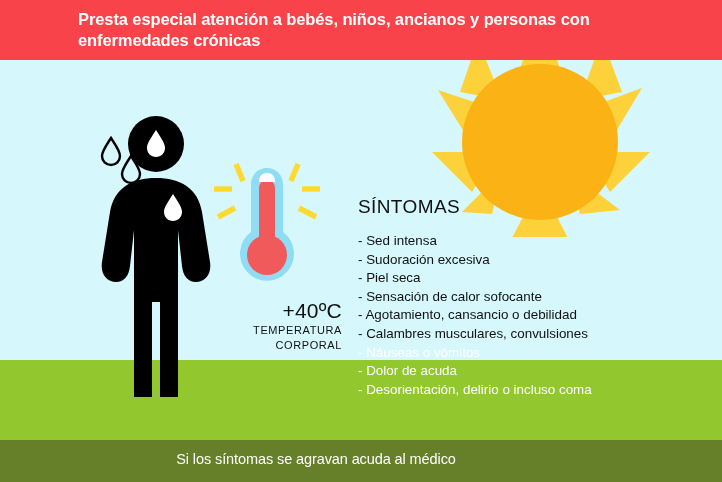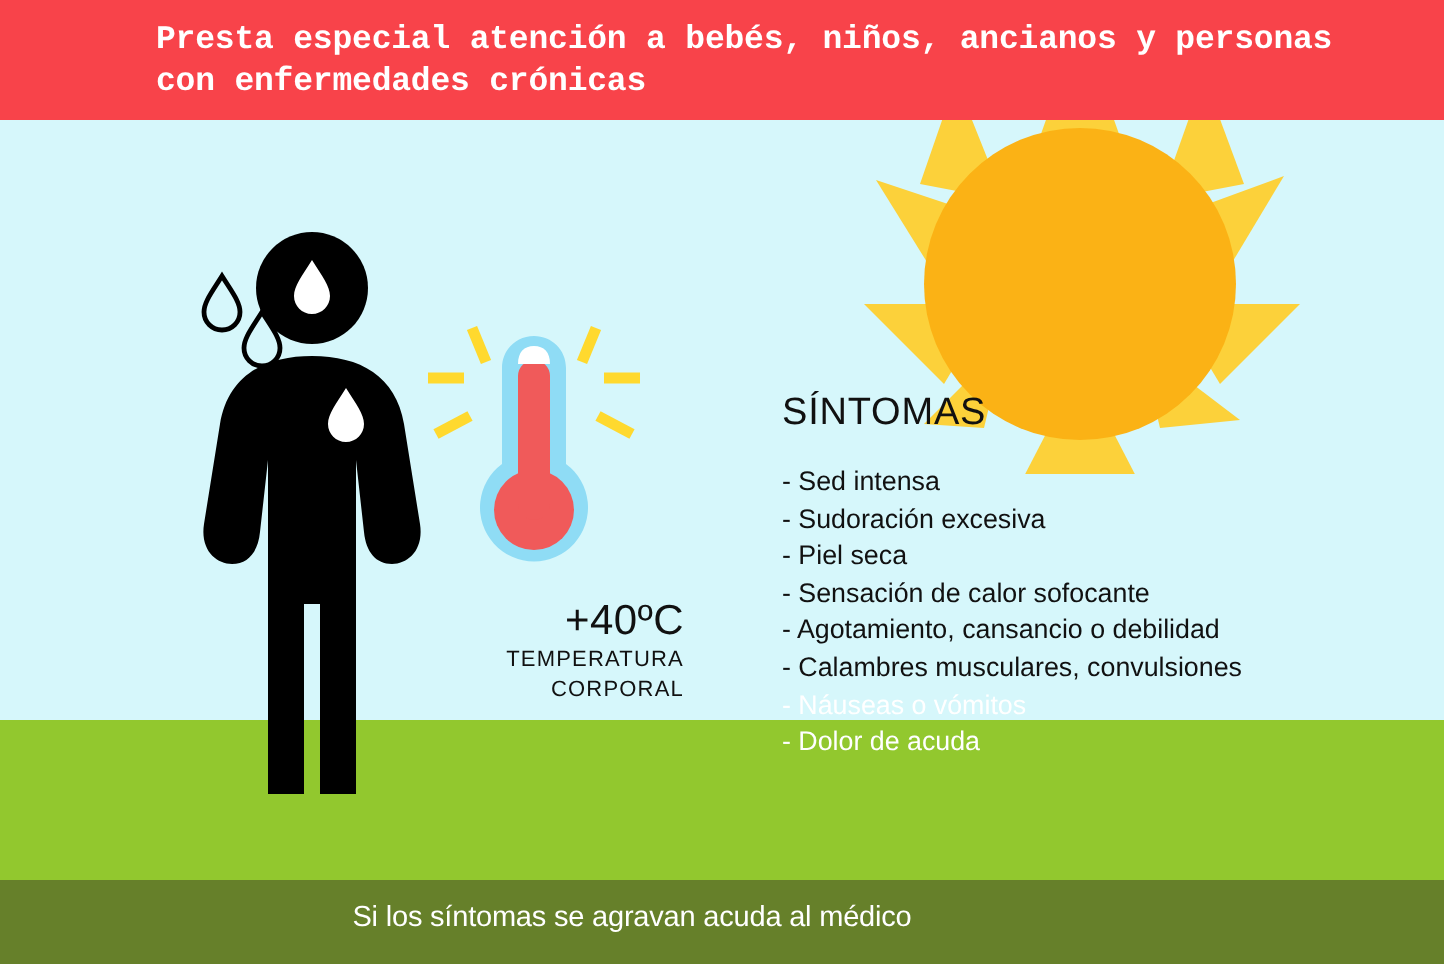--- a/index.html
+++ b/index.html
@@ -55,21 +55,20 @@
     background: #f8434a;
     box-sizing: border-box;
     padding: 9px 40px 0 78px;
   }
   .header-text {
     color: #ffffff;
     font-size: 16.5px;
     font-weight: bold;
     line-height: 21px;
     letter-spacing: -0.1px;
-    font-family: Liberation Mono, monospace;
   }
 
   
   .sun-wrap {
     position: absolute;
     left: 430px;
     top: 52px;
     width: 220px;
     height: 185px;
   }
@@ -111,21 +110,21 @@
   }
   .thermo-caption {
     font-size: 11px;
     line-height: 15px;
     letter-spacing: 0.6px;
   }
 
   
   .symptoms {
     position: absolute;
-    left: 391px;
+    left: 358px;
     top: 196px;
     width: 320px;
   }
   .symptoms-title {
     font-size: 19px;
     color: #111111;
     letter-spacing: 0.4px;
     margin-bottom: 14px;
   }
   .symptom-item {
@@ -236,18 +235,19 @@
     <div class="symptoms-title">SÍNTOMAS</div>
     <div id="symptoms-list">
         <div class="symptom-item">- Sed intensa</div>
         <div class="symptom-item">- Sudoración excesiva</div>
         <div class="symptom-item">- Piel seca</div>
         <div class="symptom-item">- Sensación de calor sofocante</div>
         <div class="symptom-item">- Agotamiento, cansancio o debilidad</div>
         <div class="symptom-item">- Calambres musculares, convulsiones</div>
         <div class="symptom-item on-green">- Náuseas o vómitos</div>
         <div class="symptom-item on-green">- Dolor de acuda</div>
+        <div class="symptom-item on-green">-  Desorientación, delirio o incluso coma</div>
       </div>
   </div>
 
   <div class="footer-text">Si los síntomas se agravan acuda al médico</div>
 
 </div>
 
 </body></html>

